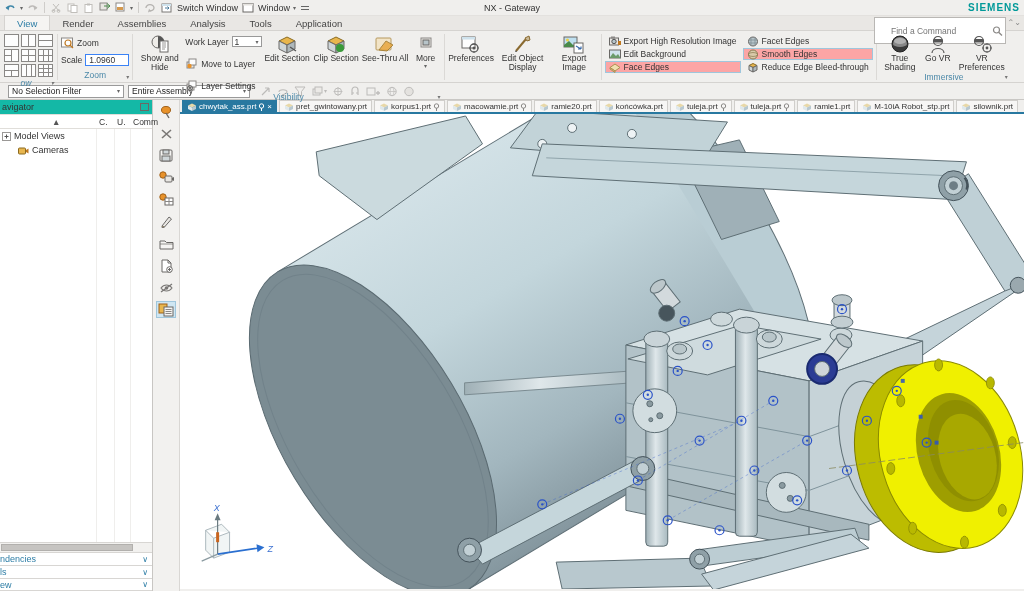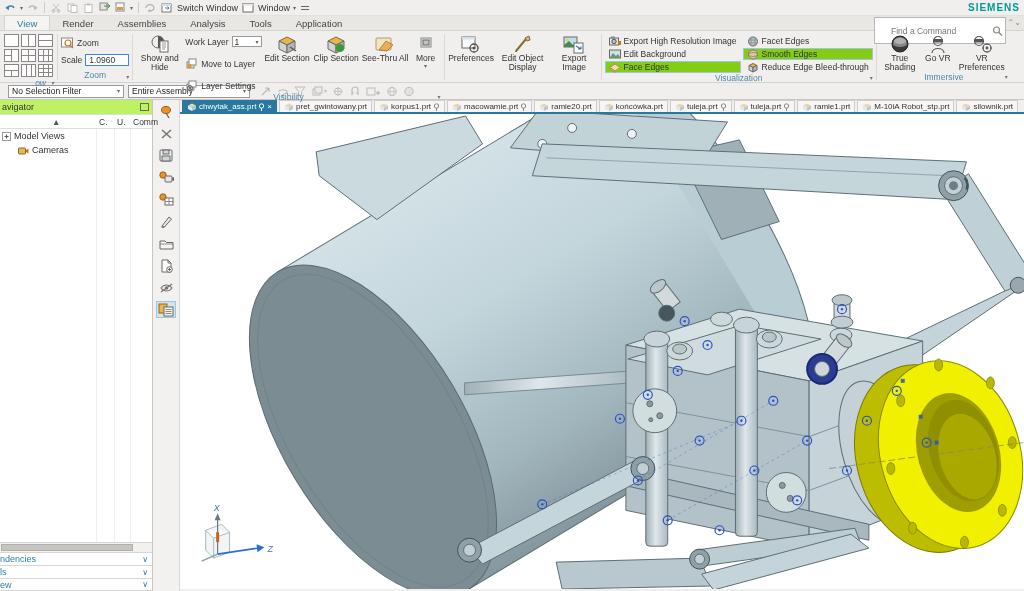--- a/index.html
+++ b/index.html
@@ -32,30 +32,30 @@
   .bigbtn{width:47px;display:flex;flex-direction:column;align-items:center;text-align:center;font-size:8.5px;line-height:1.05;color:#333;padding-top:1px;cursor:default;}
   .bigbtn .bicon{width:22px;height:20px;display:flex;align-items:center;justify-content:center;}
   .smallrow{display:flex;align-items:center;gap:3px;height:13px;font-size:8.5px;white-space:nowrap;}
   .smallrow .sicon{width:13px;height:12px;display:flex;align-items:center;justify-content:center;}
   .combo{width:30px;height:11px;border:1px solid #999;background:#fff;display:flex;align-items:center;justify-content:space-between;padding:0 2px;font-size:8.5px;}
   .scalein{width:44px;height:12px;border:1px solid #3b82f6;background:#fff;font-size:8.5px;padding:0 3px;display:flex;align-items:center;}
   .layoutgrid{display:grid;grid-template-columns:repeat(3,16px);grid-template-rows:repeat(3,14px);gap:1px;padding-top:1px;}
   .lg{width:15px;height:13px;display:flex;align-items:center;justify-content:center;}
   .vizcol{display:flex;flex-direction:column;gap:1px;padding-top:2px;}
   .vizitem{display:flex;align-items:center;gap:3px;height:12px;padding:0 3px;font-size:8.5px;white-space:nowrap;border:1px solid transparent;}
-  .vizitem.on{background:#84cc16;border-color:#9fc6dc;}
+  .vizitem.on{background:#fca5a5;border-color:#9fc6dc;}
   
   .selbar{height:17px;background:#f0efed;border-bottom:1px solid #c9c7c4;display:flex;align-items:center;gap:4px;padding:0 8px;}
   .dropdown{height:13px;background:#fff;border:1px solid #9a9a9a;display:flex;align-items:center;justify-content:space-between;font-size:8.5px;padding:0 3px;color:#222;}
   .selicons{display:flex;align-items:center;gap:5px;margin-left:6px;opacity:.5;}
   
   .main{display:flex;height:491px;}
   .leftcol{width:180px;display:flex;}
   .navpanel{width:153px;background:#fff;border-right:1px solid #c8c6c3;display:flex;flex-direction:column;font-size:9px;position:relative;}
-  .navtitle{height:15px;display:flex;align-items:center;justify-content:space-between;padding:0 3px 0 2px;background:#bef264;border-bottom:1px solid #e0deda;}
+  .navtitle{height:15px;display:flex;align-items:center;justify-content:space-between;padding:0 3px 0 2px;background:#14b8a6;border-bottom:1px solid #e0deda;}
   .navhdr{height:14px;display:flex;align-items:center;border-bottom:1px solid #e0deda;color:#333;position:relative;}
   .navhdr span{font-size:8.5px;}
   .col-c{position:absolute;left:99px;}  .col-u{position:absolute;left:117px;}  .col-comm{position:absolute;left:133px;}
   .sortmark{position:absolute;left:52px;font-size:6px;color:#555;}
   .navrow{height:14px;display:flex;align-items:center;gap:3px;padding-left:2px;}
   .navbody{flex:1;position:relative;}
   .gridline{position:absolute;top:0;bottom:0;width:1px;background:#efeeec;}
   .hscroll{height:10px;border-top:1px solid #d8d6d3;background:#f2f1ef;display:flex;align-items:center;padding:0 1px;}
   .hthumb{height:7px;width:88%;background:#c6c4c1;border:1px solid #b2b0ad;}
   .navsec{height:13px;border-top:1px solid #d8d6d3;display:flex;align-items:center;justify-content:space-between;color:#2e7ea6;font-size:9px;padding-right:4px;}
@@ -144,20 +144,21 @@
       <span class="ico">
         <svg width="12" height="11">
             <rect x="1" y="1.5" width="10" height="8.5" fill="#fff" stroke="#6a6866"></rect>
             <rect x="1" y="1.5" width="10" height="2" fill="#e4e2de"></rect>
           </svg>
       </span>
       <span class="qlabel">Window</span>
       <span class="caret">▾</span>
       <span style="width:8px;height:4px;border-top:1px solid #666;border-bottom:1px solid #666;margin-left:2px;"></span>
     </div>
+    <div class="wtitle">NX - Gateway</div>
     <div class="brand">SIEMENS</div>
   </div>
 
   <div class="tabrow">
     <div class="rtab active">View</div>
     <div class="rtab">Render</div>
     <div class="rtab">Assemblies</div>
     <div class="rtab">Analysis</div>
     <div class="rtab">Tools</div>
     <div class="rtab">Application</div>
@@ -224,21 +225,21 @@
               </svg>
             </span>
           <span class="lg">
               <svg width="15" height="13">
                 <rect x="0.5" y="0.5" width="14" height="12" fill="#fdfdfd" stroke="#8a8886"></rect>
                 <path d="M5.5,0.5 V12.5 M10.5,0.5 V12.5 M0.5,4.5 H14.5 M0.5,8.5 H14.5" stroke="#8a8886"></path>
               </svg>
             </span>
         </div>
       </div>
-      <div class="glabel" style="text-align:right;padding-left:2px;font-style:italic;"><span>ow</span><span class="gcaret">▾</span></div>
+      <div class="glabel" style="text-align:center;padding-left:2px;font-style:italic;"><span>ow</span><span class="gcaret">▾</span></div>
     </div>
     <div class="gsep"></div>
 
     <div class="group">
       <div class="gbody" style="flex-direction:column;align-items:flex-start;gap:4px;padding-top:3px;">
         <div class="smallrow">
           <span class="sicon">
               <svg width="14" height="12">
                 <rect x="0.5" y="1" width="11" height="9" fill="#fdfdfd" stroke="#8a8886"></rect>
                 <circle cx="7" cy="6" r="3" fill="none" stroke="#c07820" stroke-width="1.2"></circle>
@@ -431,21 +432,20 @@
           <div class="vizitem">
             <svg width="12" height="11">
                 <path d="M2,3.5 L6,1.5 L10,3.5 L6,5.5 Z" fill="#e8b64e" stroke="#8a6a20"></path>
                 <path d="M2,3.5 V8 L6,10 V5.5 Z" fill="#cfd6d9" stroke="#6a6866"></path>
                 <path d="M10,3.5 V8 L6,10 V5.5 Z" fill="#aeb8bc" stroke="#6a6866"></path>
               </svg>
             <span>Reduce Edge Bleed-through</span>
           </div>
         </div>
       </div>
-      <div class="glabel"><span>Visualization</span><span class="gcaret">▾</span></div>
     </div>
     <div class="gsep"></div>
 
     <div class="group">
       <div class="gbody">
         <div class="bigbtn" style="width:40px;">
           <span class="bicon">
             <svg width="20" height="19">
                 <circle cx="10" cy="9" r="8" fill="#3a3a3a" stroke="#222"></circle>
                 <path d="M3,9 A7,7 0 0 1 17,9 A7,3 0 0 1 3,9" fill="#888"></path>

